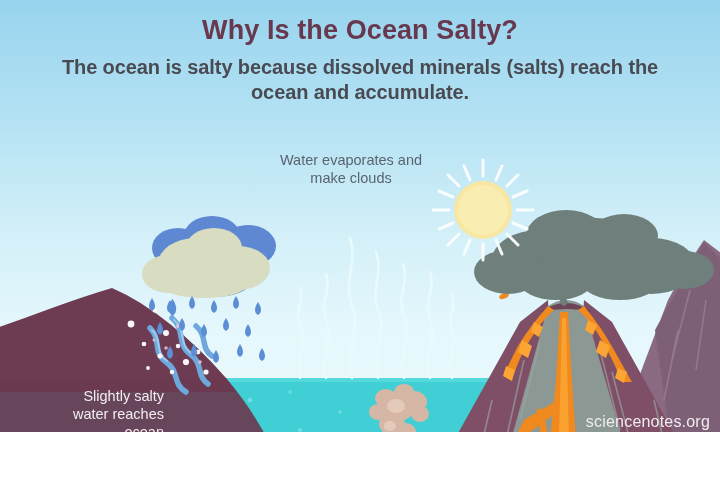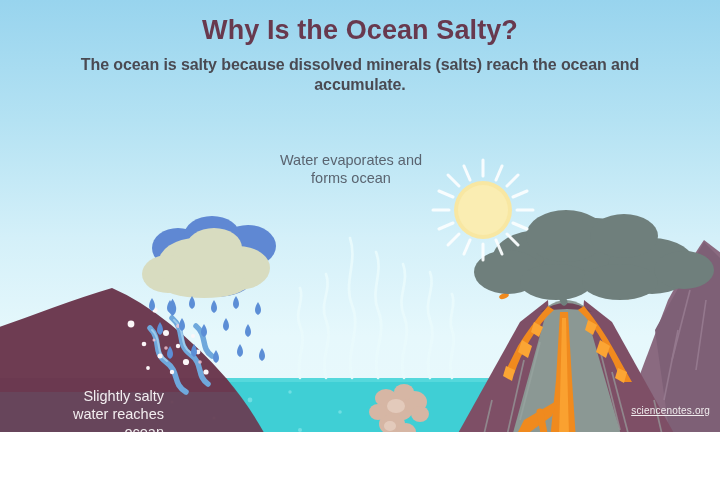--- a/index.html
+++ b/index.html
@@ -8,33 +8,33 @@
     font-family:"Liberation Sans",sans-serif;
     background:linear-gradient(to bottom,#98D4EE 0%,#B4E2F3 28%,#D4F0F9 55%,#E6F8FC 78%,#EAF9FC 100%);
   }
   .layer{position:absolute;top:0;left:0;width:720px;height:480px;}
   #titleWrap{position:absolute;top:0;left:0;width:720px;text-align:center;z-index:40;}
   #title{
     margin:16px 0 0 0;font-size:27px;font-weight:bold;color:#68394E;
     letter-spacing:.1px;line-height:1.1;
   }
   #subtitle{
-    margin:9px auto 0 auto;width:600px;font-size:16px;font-weight:bold;
+    margin:9px auto 0 auto;width:600px;font-size:20px;font-weight:bold;
     color:#4A4A52;line-height:1.28;letter-spacing:-.1px;
   }
   .lbl{position:absolute;z-index:45;color:#5A6470;font-size:14.5px;line-height:1.24;text-align:center;white-space:pre-line;}
   .lbl.dark{color:#4E5A66;}
   .lbl.white{color:#F2EDEF;}
   #l-volcanic{left:14px;top:170px;width:230px;}
   #l-evap{left:256px;top:152px;width:190px;}
   #l-acidic{left:186px;top:332px;width:146px;}
   #l-salty{left:24px;top:388px;width:140px;text-align:right;}
   #l-saltno{left:342px;top:362px;width:140px;}
   #l-vents{left:256px;top:398px;width:150px;}
-  #wmark{position:absolute;right:10px;bottom:16px;z-index:60;color:#F0ECEE;font-size:10px;letter-spacing:.2px;text-decoration:underline;}
+  #wmark{position:absolute;right:10px;bottom:1px;z-index:60;color:#F0ECEE;font-size:16px;letter-spacing:.2px;}
 </style>
 </head>
 <body>
 
 <div id="canvas">
 
   <svg class="layer" viewBox="0 0 720 480">
     <defs>
       <clipPath id="oceanClip">
           <rect x="0" y="378" width="720" height="102"></rect>
@@ -274,19 +274,19 @@
       <ellipse cx="400" cy="468" rx="24" ry="7" fill="#7FAE4C"></ellipse>
     </g>
   </svg>
 
   <div id="titleWrap">
     <h1 id="title">Why Is the Ocean Salty?</h1>
     <p id="subtitle">The ocean is salty because dissolved minerals (salts) reach the ocean and accumulate.</p>
   </div>
 
   <div class="lbl" id="l-evap">Water evaporates and
-forms ocean</div>
+make clouds</div>
   <div class="lbl white" id="l-salty">Slightly salty
 water reaches
 ocean</div>
 
   <div id="wmark">sciencenotes.org</div>
 </div>
 
 </body></html>

